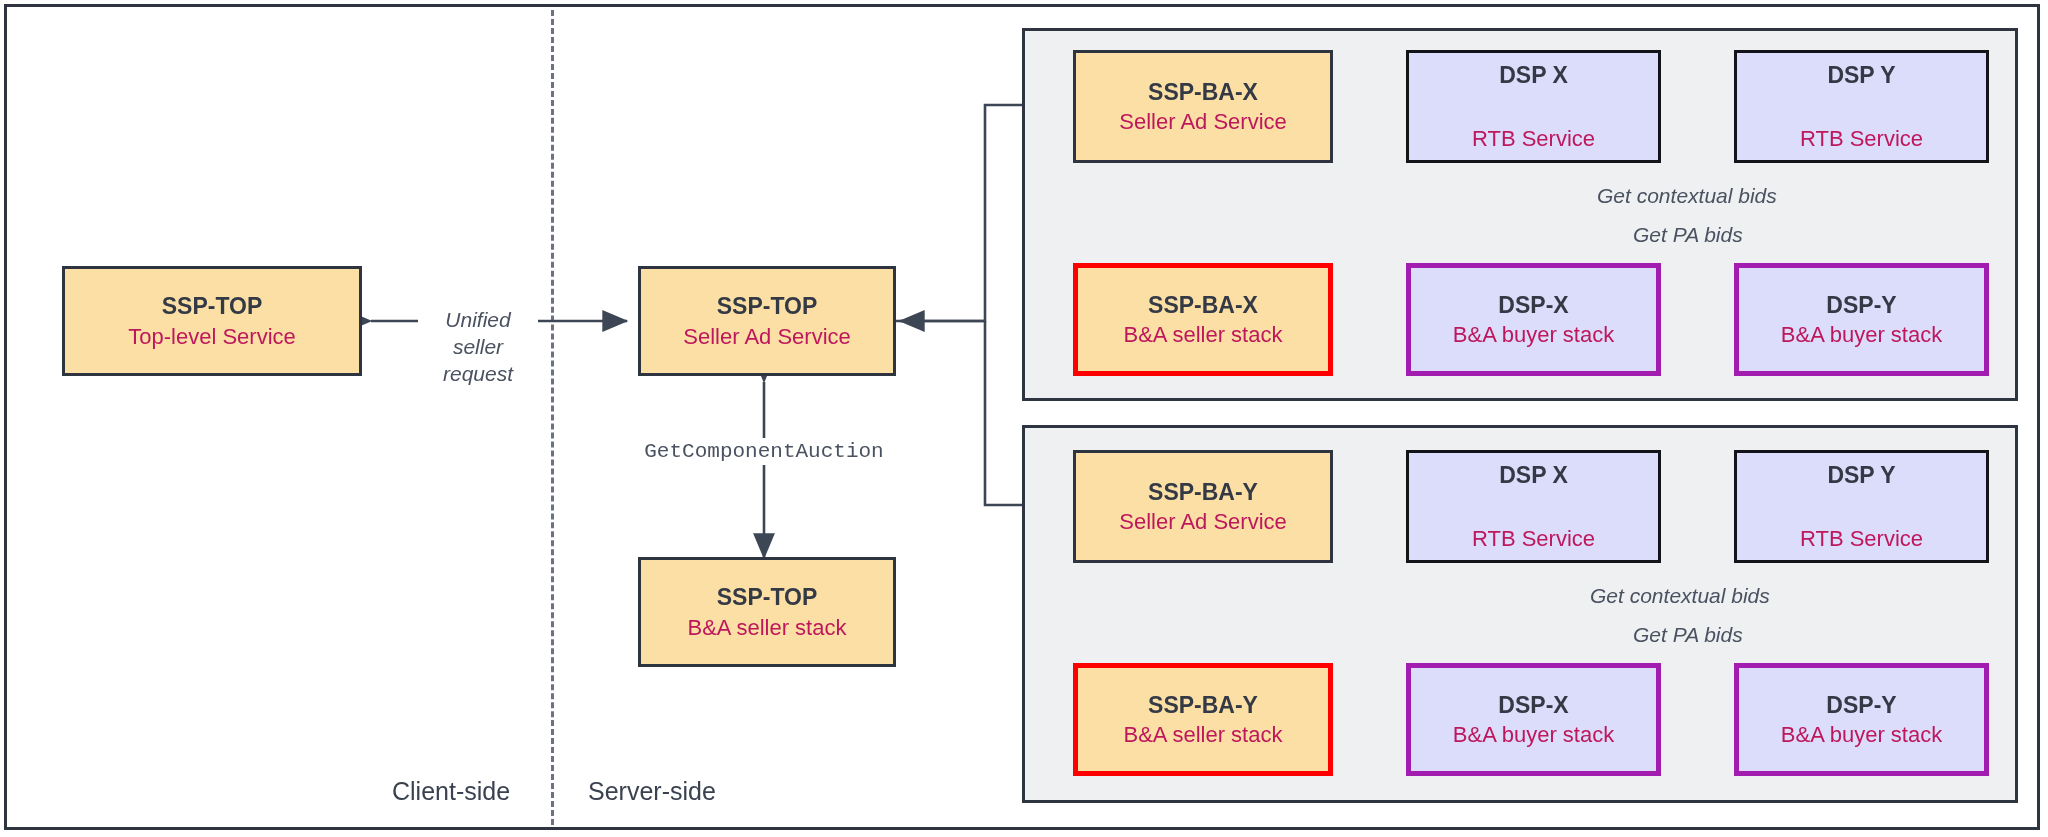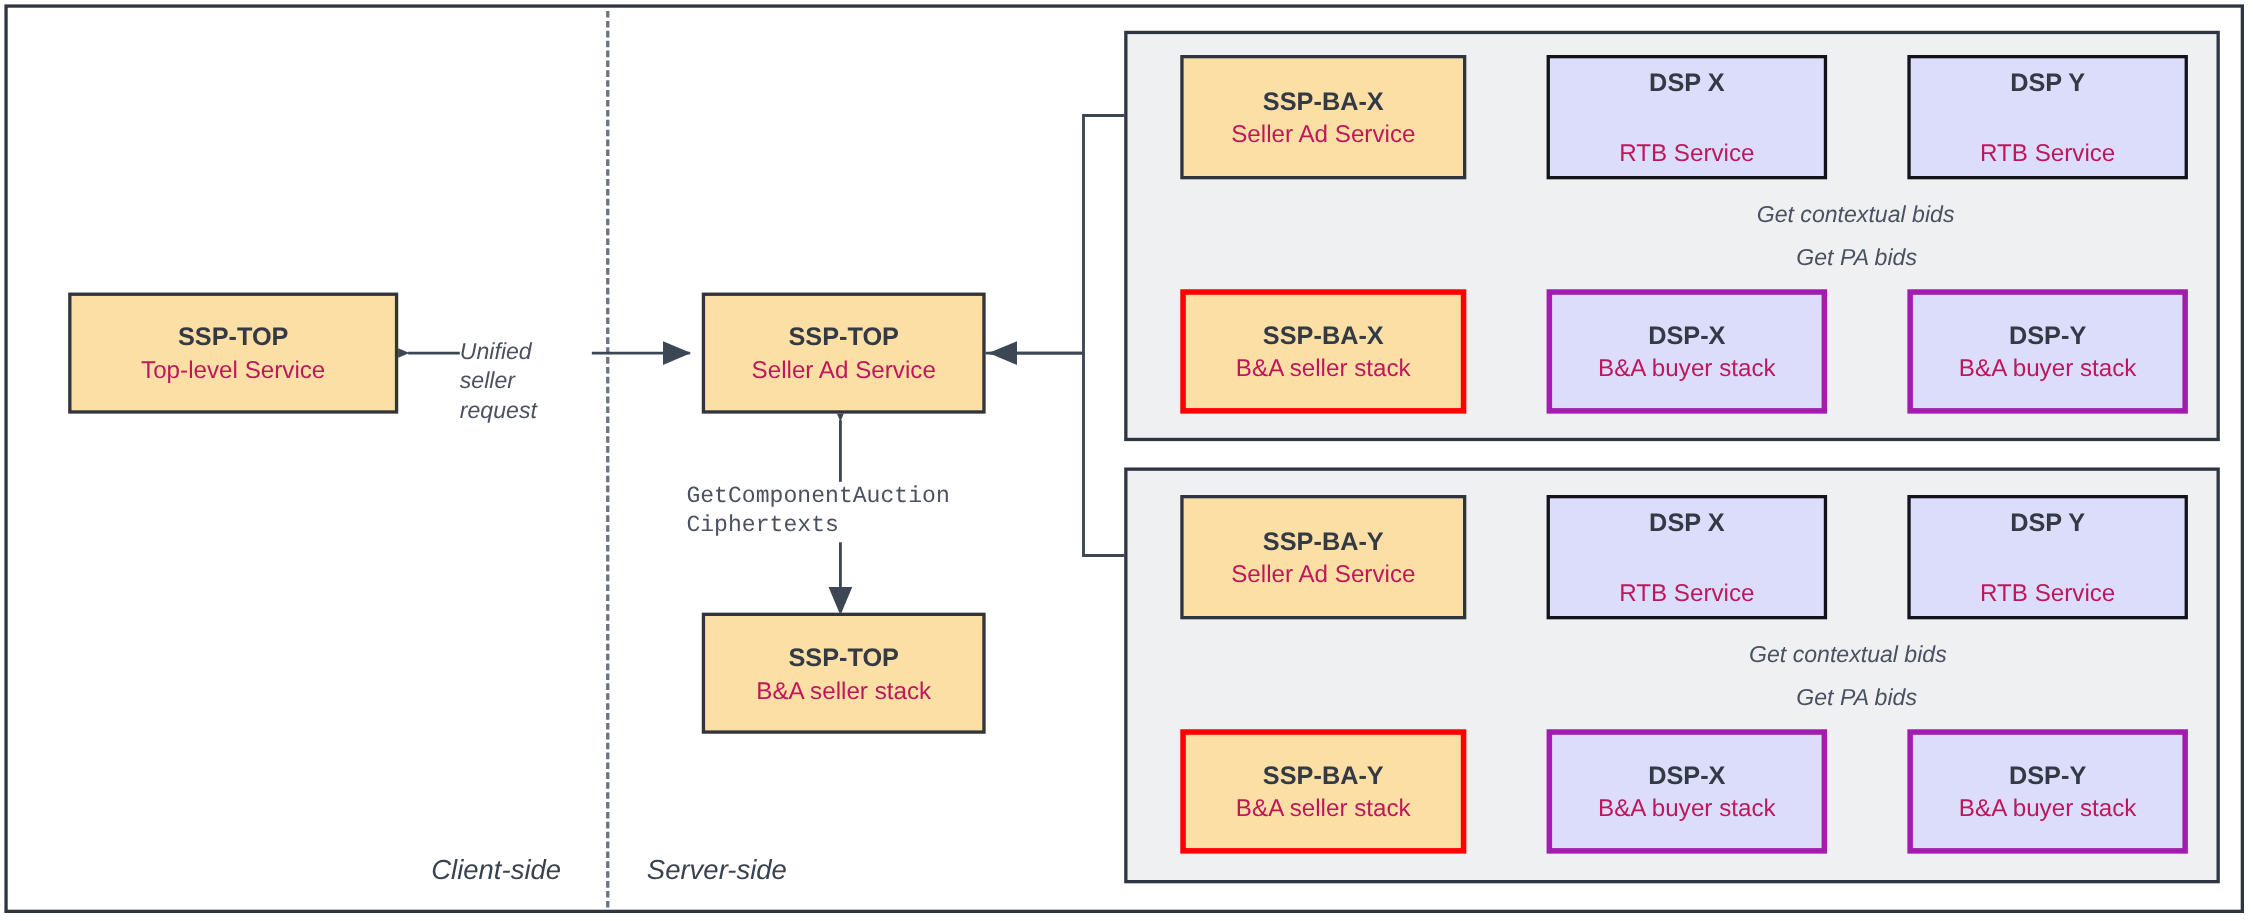--- a/index.html
+++ b/index.html
@@ -74,36 +74,36 @@
   }
   .ba-dsp {
     background: #dcdcfb;
     border: 5px solid #a21caf;
   }
   .edge-label {
     position: absolute;
     font-style: italic;
     font-size: 21px;
     color: #4a5160;
+    text-align: center;
     line-height: 1.28;
     background: #ffffff;
     white-space: nowrap;
   }
   .edge-label.onpanel {
     background: #eef0f2;
   }
   .edge-label.mono {
     font-family: "Liberation Mono", monospace;
     font-style: normal;
     font-size: 21px;
     line-height: 1.3;
   }
   .side-label {
     position: absolute;
-    font-style: italic;
     font-size: 25px;
     color: #3a4250;
     white-space: nowrap;
   }
   svg.wires {
     position: absolute;
     left: 0; top: 0;
     width: 2048px;
     height: 837px;
     pointer-events: none;
@@ -169,21 +169,20 @@
     <div>request</div>
   </div>
 
   <div class="node seller" style="left:638px; top:266px; width:258px; height:110px;">
     <div class="title">SSP-TOP</div>
     <div class="sub">Seller Ad Service</div>
   </div>
 
   <div class="edge-label mono" style="left:624px; top:438px; width:280px;">
     <div>GetComponentAuction</div>
-    <div>Ciphertexts</div>
   </div>
 
   <div class="node seller" style="left:638px; top:557px; width:258px; height:110px;">
     <div class="title">SSP-TOP</div>
     <div class="sub">B&amp;A seller stack</div>
   </div>
 
   <div class="panel" style="left:1022px; top:28px; width:996px; height:373px;"></div>
 
   <div class="node seller" style="left:1073px; top:50px; width:260px; height:113px;">

